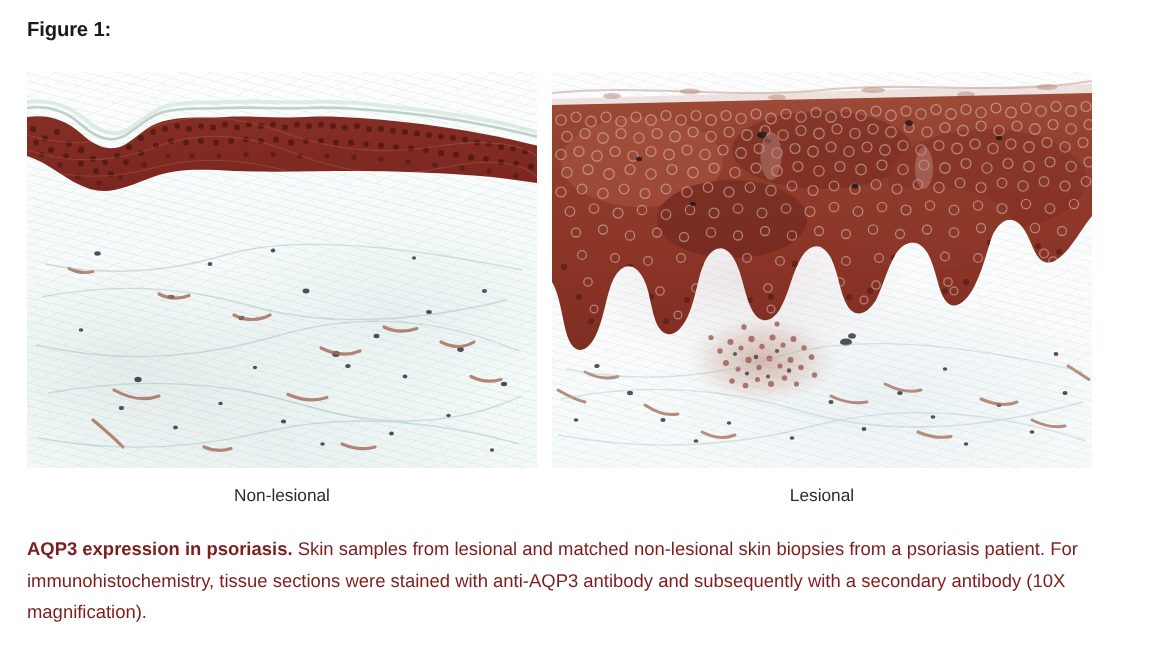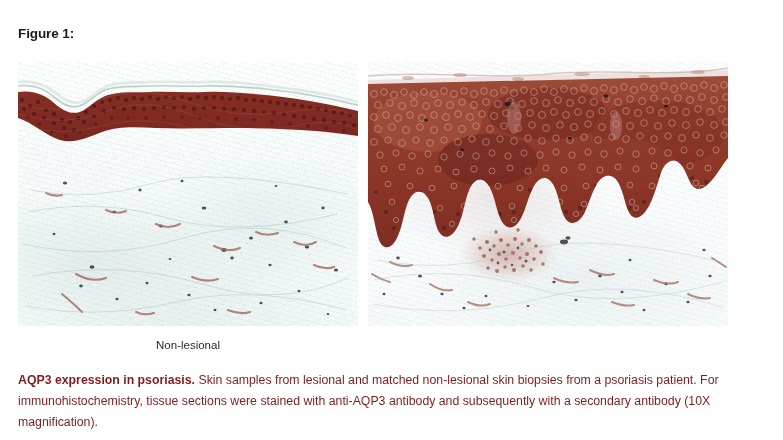--- a/index.html
+++ b/index.html
@@ -8,21 +8,20 @@
     width: 783px; height: 440px;
     background: #ffffff;
     font-family: "Liberation Sans", sans-serif;
     overflow: hidden;
   }
   #page {
     position: relative;
     width: 783px;
     height: 336px;
     background: #ffffff;
-    margin-top: 14px;
   }
 
   
   #figure-heading {
     position: absolute;
     left: 18px;
     top: 12px;
     font-size: 13.5px;
     font-weight: bold;
     color: #1a1a1a;
@@ -806,18 +805,19 @@
               <ellipse cx="146" cy="56" rx="7" ry="16"></ellipse>
               <ellipse cx="248" cy="64" rx="6" ry="14"></ellipse>
             </g>
           </g>
         </svg>
       </div>
     </div>
   </div>
 
   <div class="col-label" id="label-nonlesional">Non-lesional</div>
+  <div class="col-label" id="label-lesional">Lesional</div>
 
   <div id="caption">
     <b>AQP3 expression in psoriasis.</b><span> Skin samples from lesional and matched non-lesional skin biopsies from a psoriasis patient. For immunohistochemistry, tissue sections were stained with anti-AQP3 antibody and subsequently with a secondary antibody (10X magnification).</span>
   </div>
 
 </div>
 
 </body></html>

